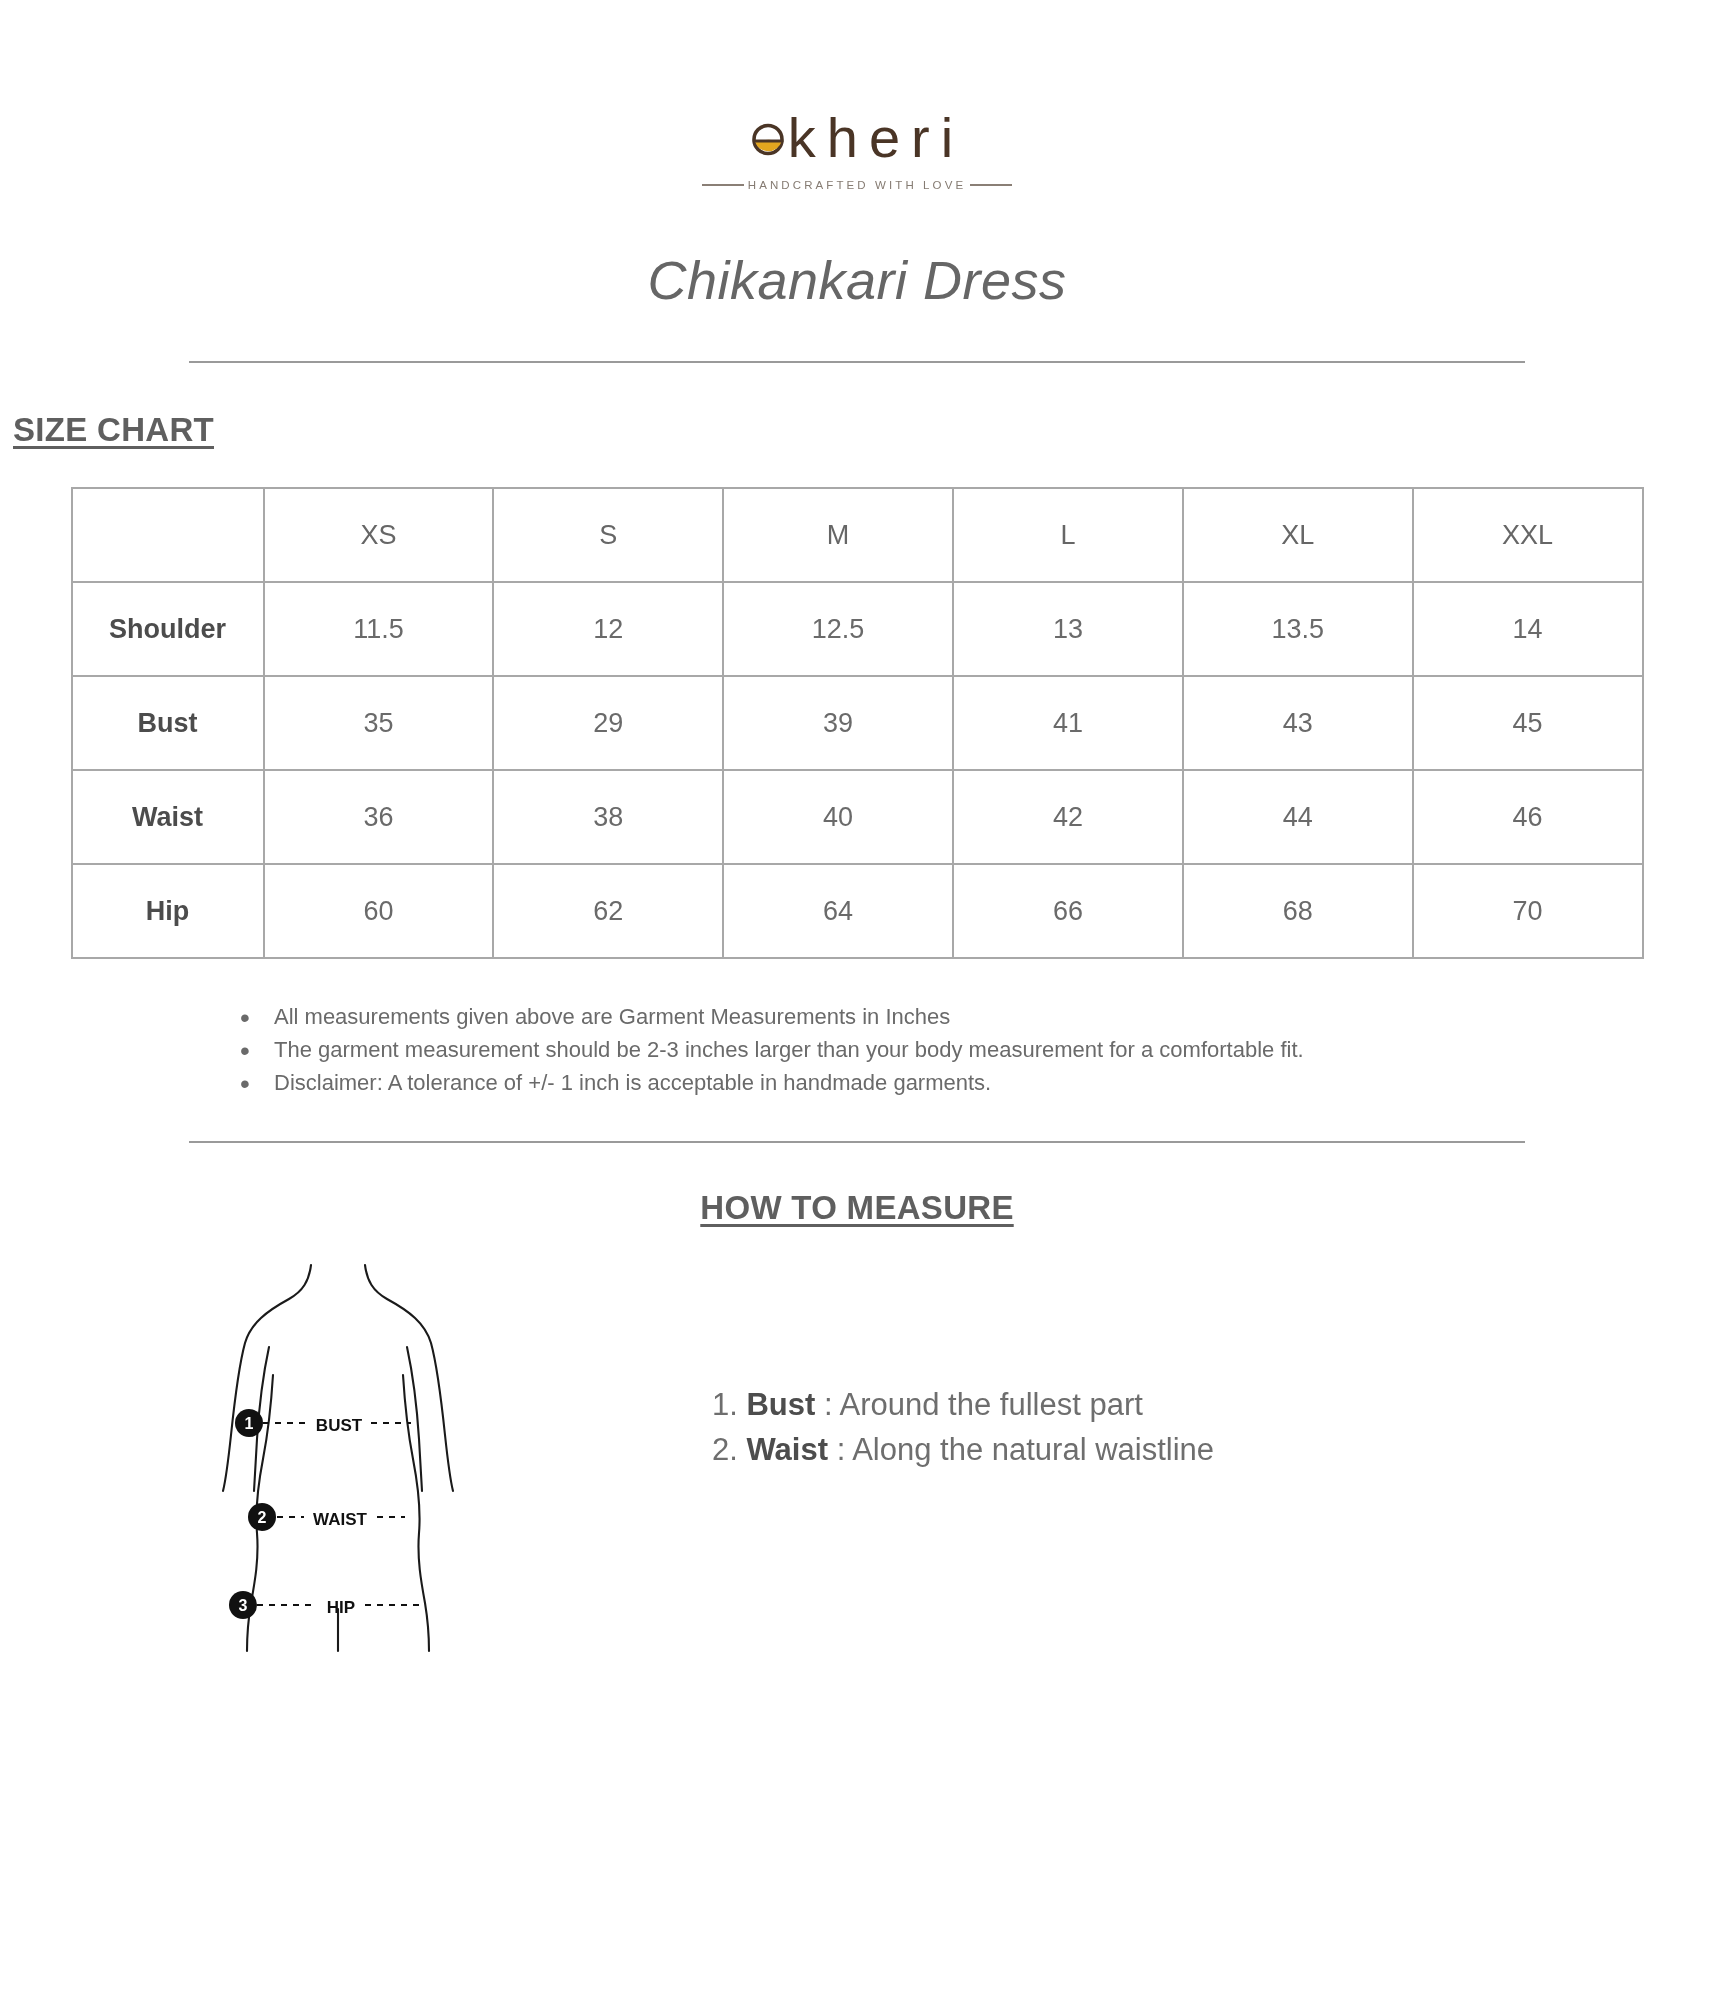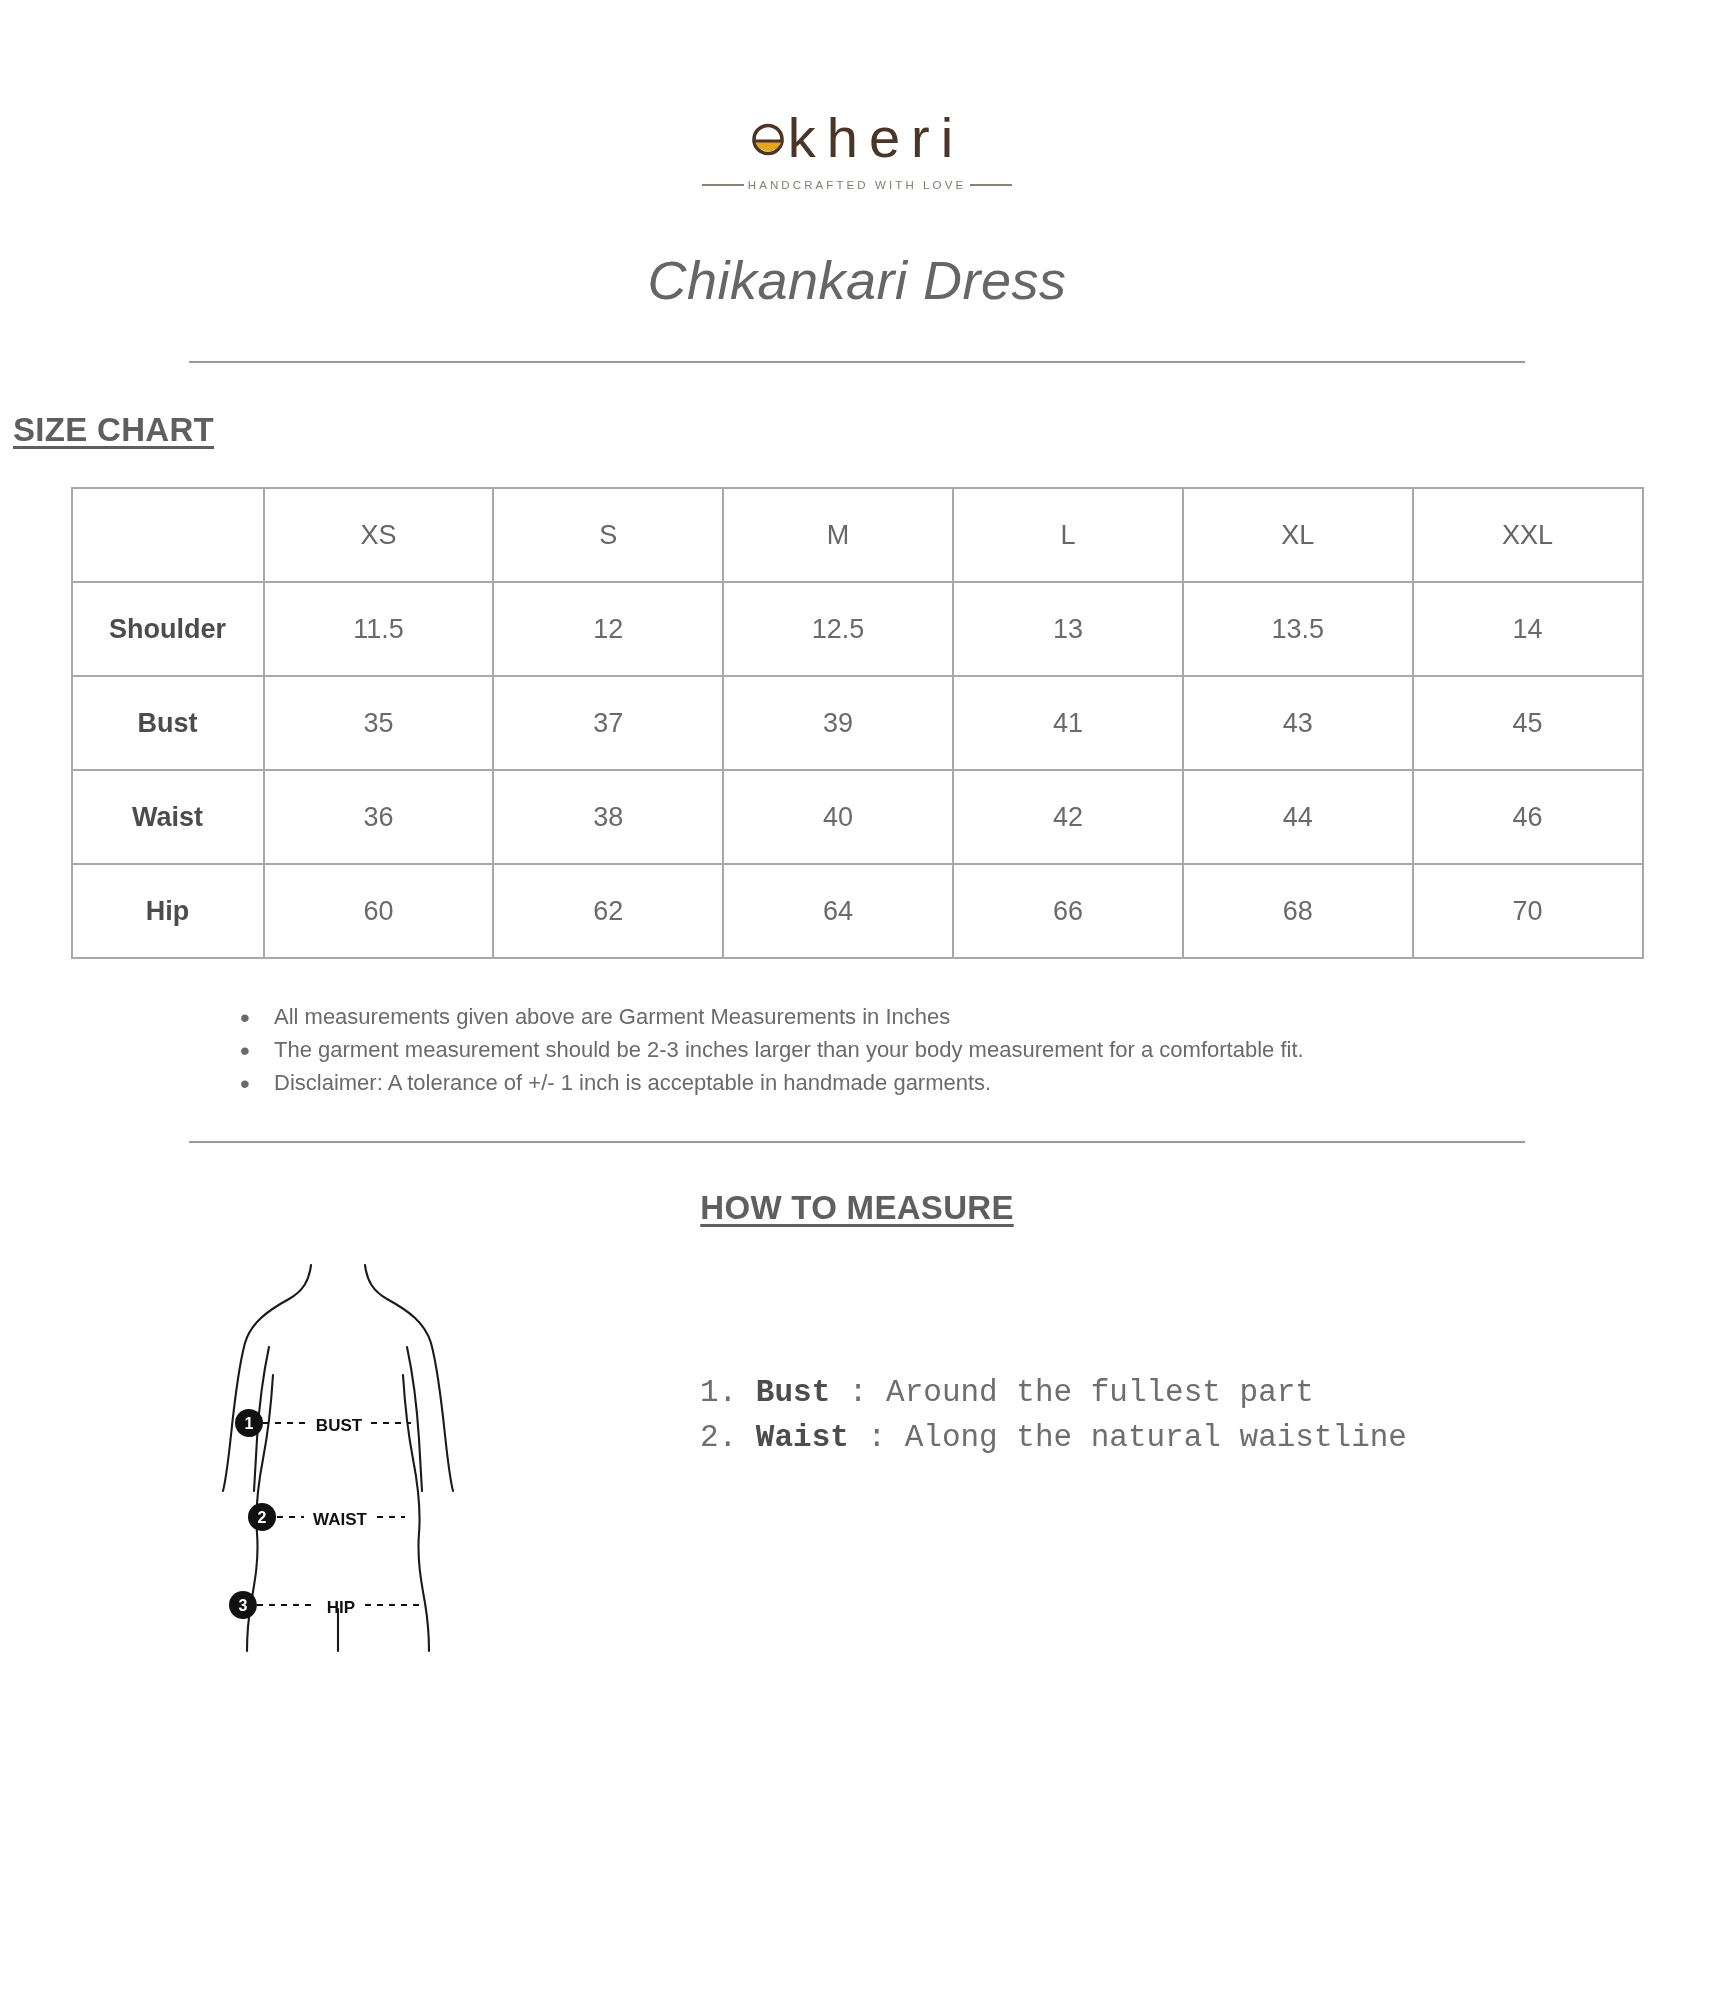--- a/index.html
+++ b/index.html
@@ -184,24 +184,23 @@
     width: 660px;
     display: flex;
     justify-content: center;
     padding-left: 40px;
   }
   .steps-wrap {
     flex: 1;
     padding-top: 124px;
   }
   .steps {
-    margin: 0;
+    margin: 12px;
     padding: 0;
     list-style: none;
-    font-family: Liberation Mono, monospace;
   }
   .steps li {
     font-size: 31px;
     color: #6e6e6e;
     line-height: 1.44;
     white-space: nowrap;
   }
   .steps li b {
     color: #4d4d4d;
     font-weight: bold;
@@ -265,21 +264,21 @@
       <td>11.5</td>
       <td>12</td>
       <td>12.5</td>
       <td>13</td>
       <td>13.5</td>
       <td>14</td>
     </tr>
     <tr>
       <td class="rowlabel">Bust</td>
       <td>35</td>
-      <td>37</td>
+      <td>29</td>
       <td>39</td>
       <td>41</td>
       <td>43</td>
       <td>45</td>
     </tr>
     <tr>
       <td class="rowlabel">Waist</td>
       <td>36</td>
       <td>38</td>
       <td>40</td>

